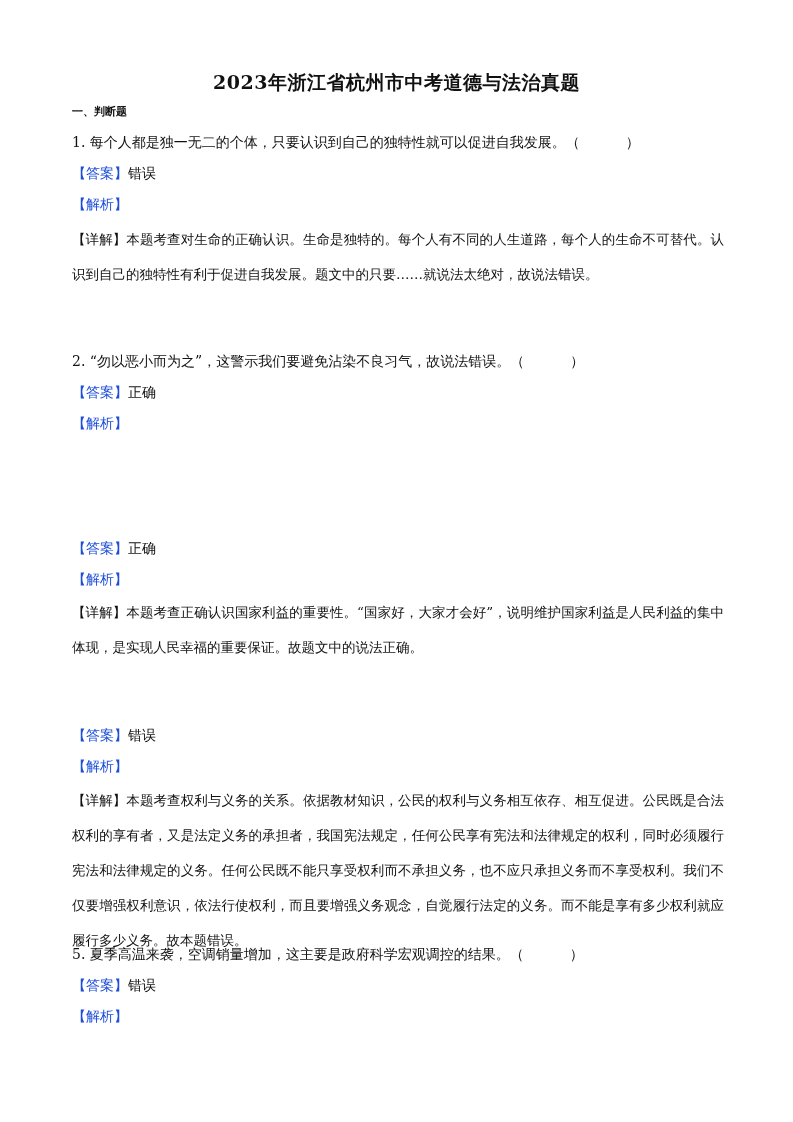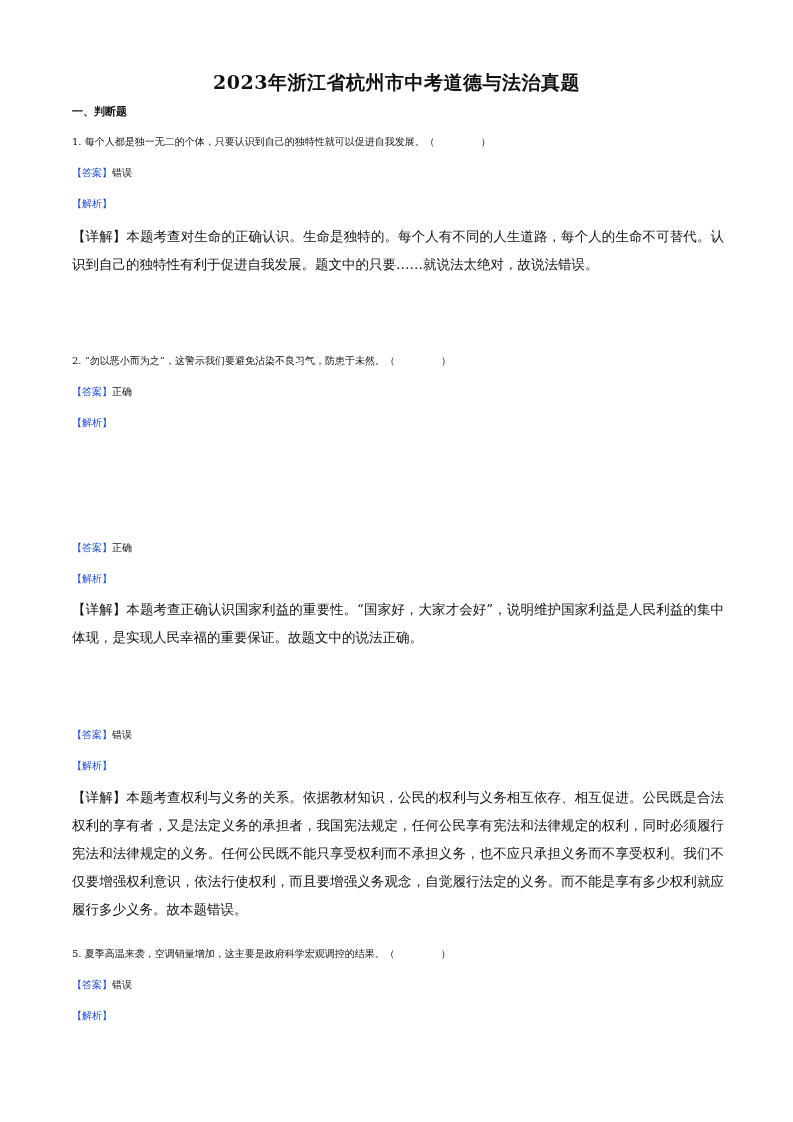--- a/index.html
+++ b/index.html
@@ -2,23 +2,23 @@
 <html><head>
   <meta charset="utf-8">
   <style>
     html, body { margin: 0; padding: 0; background: #ffffff; }
     body { width: 793px; height: 1122px; position: relative; overflow: hidden;
            font-family: "DejaVu Serif", "Liberation Serif", serif; color: #111; }
     .page { position: absolute; left: 0; top: 0; width: 793px; height: 992px; }
     .title { position: absolute; left: 0; width: 793px; top: 70px; text-align: center;
              font-size: 19px; font-weight: bold; letter-spacing: 0.5px; }
     .section { position: absolute; left: 72px; top: 104px; font-size: 11px; font-weight: bold; }
-    .line { position: absolute; left: 72px; font-size: 10px; line-height: 16px; white-space: nowrap; }
+    .line { position: absolute; left: 72px; font-size: 14px; line-height: 16px; white-space: nowrap; }
     .tag { color: #1d4ed8; }
-    .para { position: absolute; left: 72px; width: 652px; font-size: 13.5px; line-height: 28px;
+    .para { position: absolute; left: 72px; width: 652px; font-size: 13.5px; line-height: 35px;
             text-align: justify; }
     .blank { display: inline-block; width: 46px; }
   </style>
 </head>
 <body>
 
 <div class="page">
   <div class="title">2023年浙江省杭州市中考道德与法治真题</div>
   <div class="section">一、判断题</div>
 
@@ -31,21 +31,21 @@
   </div>
   <div class="line" style="top:196px">
     <span class="tag">【解析】</span>
   </div>
   <div class="para" style="top:222px">
     <span>【详解】</span><span>本题考查对生命的正确认识。生命是独特的。每个人有不同的人生道路，每个人的生命不可替代。认识到自己的独特性有利于促进自我发展。题文中的只要……就说法太绝对，故说法错误。</span>
   </div>
 
   <div class="line" style="top:353px">
     <span>2.</span>
-    <span>“勿以恶小而为之”，这警示我们要避免沾染不良习气，防患于未然。（</span><span class="blank"></span><span>）</span>
+    <span>“勿以恶小而为之”，这警示我们要避免沾染不良习气，故说法错误。（</span><span class="blank"></span><span>）</span>
   </div>
   <div class="line" style="top:384px">
     <span class="tag">【答案】</span><span>正确</span>
   </div>
   <div class="line" style="top:415px">
     <span class="tag">【解析】</span>
   </div>
 
   <div class="line" style="top:540px">
     <span class="tag">【答案】</span><span>正确</span>

